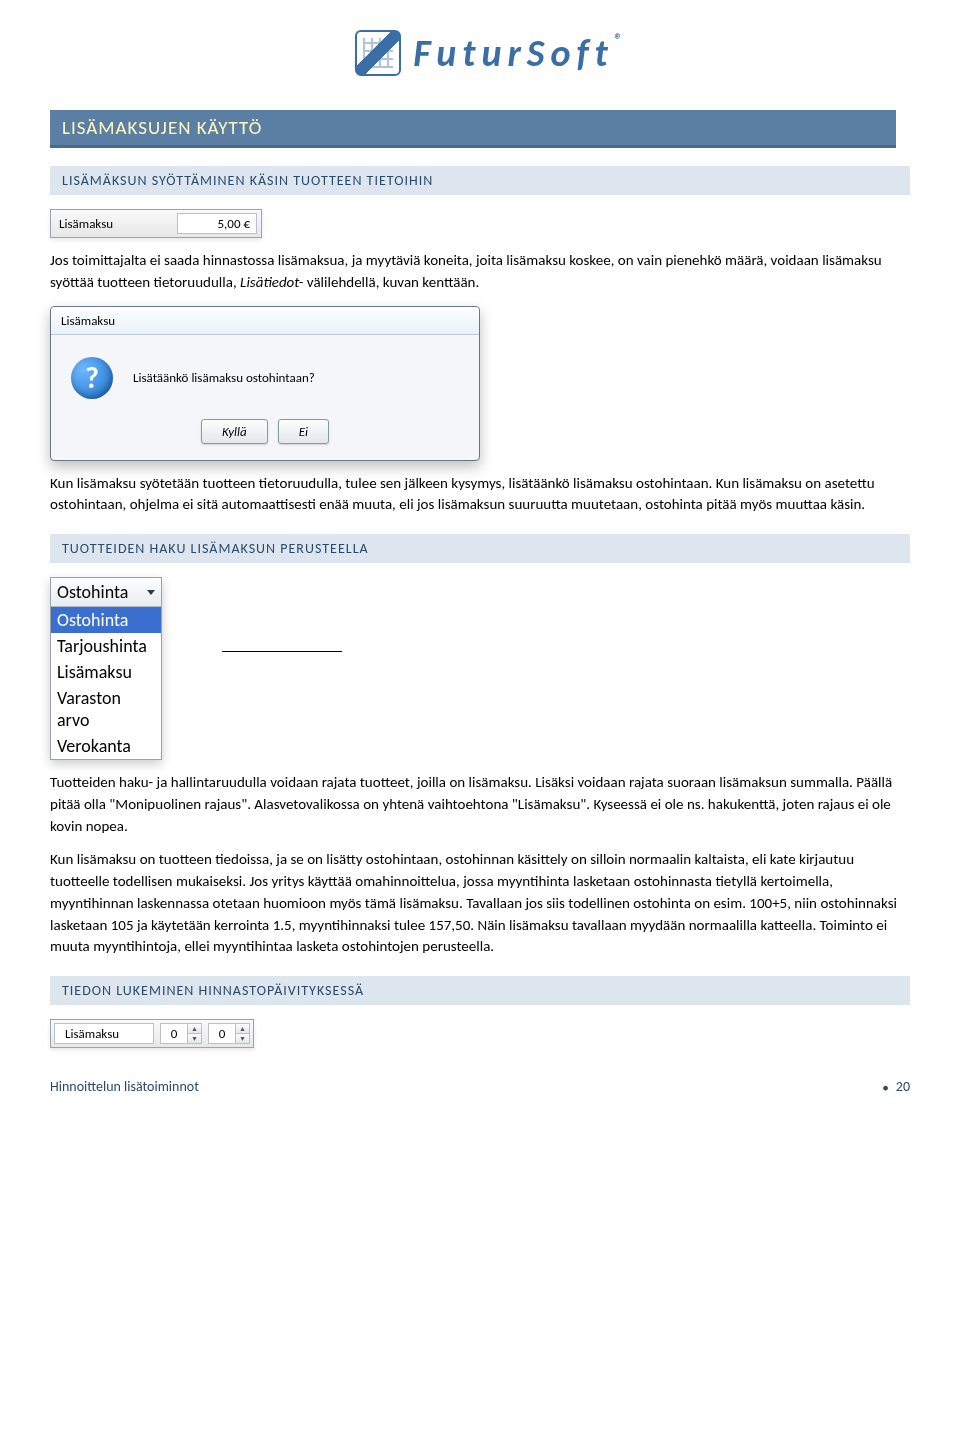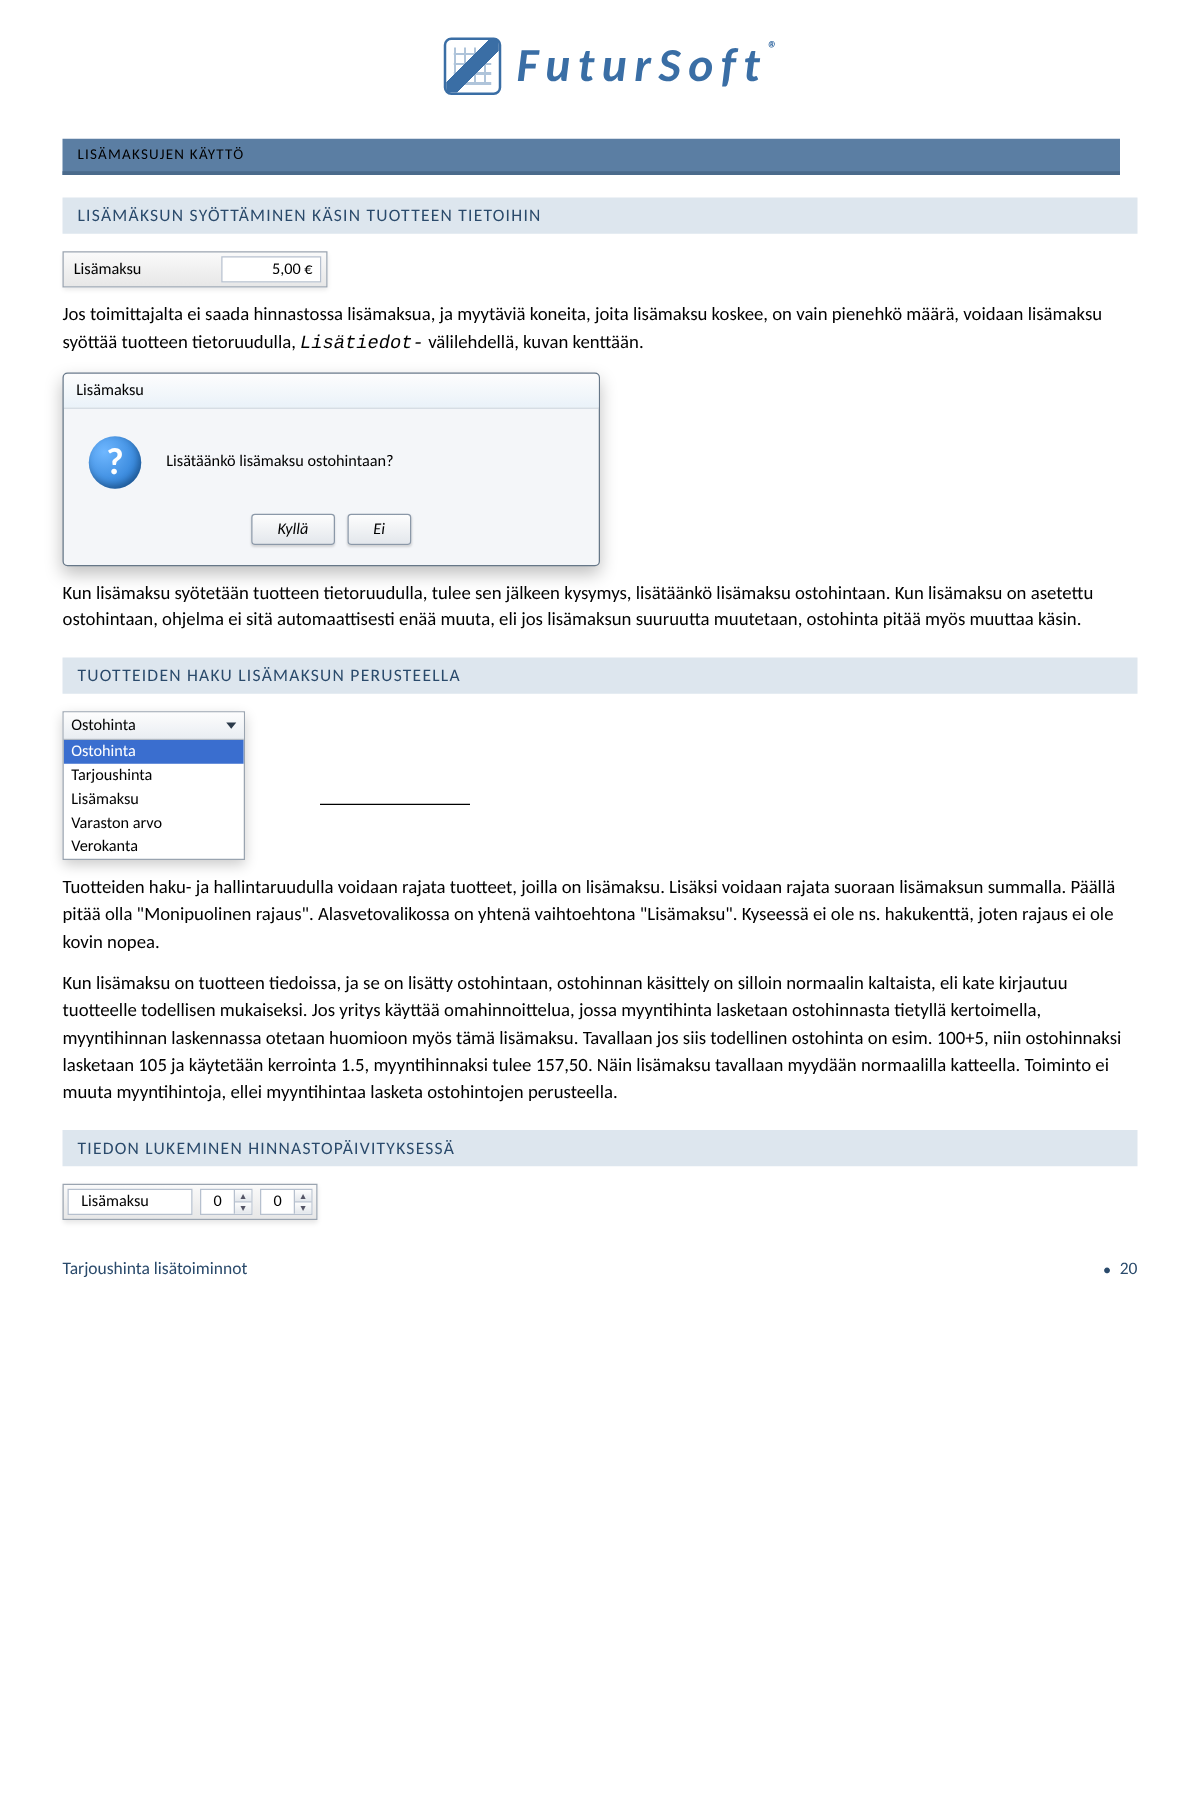--- a/index.html
+++ b/index.html
@@ -42,37 +42,37 @@
     font-size: 38px;
     letter-spacing: 6px;
     font-weight: bold;
     color: #3a6ea5;
     font-style: italic;
   }
   .brand sup { font-size: 16px; vertical-align: top; letter-spacing: 0; }
   .content { padding: 0 50px; }
   .h1-bar {
     background: #5b7ea3;
-    color: #000000;
+    color: #fef9c3;
     padding: 6px 12px;
-    font-size: 12px;
+    font-size: 19px;
     letter-spacing: 1px;
     margin: 20px 14px 14px 0;
     border-bottom: 3px solid #4a6a8b;
   }
   .h2-bar {
     background: #dde6ee;
     color: #2a4a6b;
     padding: 6px 12px;
     font-size: 14px;
     letter-spacing: 1px;
     margin: 18px 0 14px 0;
   }
   p { margin: 12px 0; line-height: 1.45; }
-  em { font-style: italic; font-family: Liberation Mono, monospace; }
+  em { font-style: italic; }
 
   
   .field-row {
     display: inline-flex;
     align-items: center;
     background: linear-gradient(#fafafa, #e7e7e7);
     border: 1px solid #9aa4b0;
     padding: 3px 4px;
     gap: 60px;
     font-size: 13px;
@@ -138,23 +138,23 @@
   }
 
   
   .combo-wrap {
     display: flex;
     align-items: flex-start;
     gap: 60px;
     margin: 10px 0 4px 0;
   }
   .combo {
-    width: 146px;
+    width: 112px;
     border: 1px solid #9aa4b0;
-    font-size: 13px;
+    font-size: 18px;
     box-shadow: 0 4px 10px rgba(0,0,0,.2);
     background: #fff;
   }
   .combo .selected {
     display: flex;
     justify-content: space-between;
     align-items: center;
     padding: 3px 6px;
     background: linear-gradient(#fdfdfd, #e9edf2);
     border-bottom: 1px solid #b0b8c2;
@@ -301,15 +301,15 @@
       <span class="spin-btns">
         <span>▲</span>
         <span>▼</span>
       </span>
     </span>
   </div>
 
 </div>
 
 <div class="footer">
-  <span>Tarjoushinta lisätoiminnot</span>
+  <span>Hinnoittelun lisätoiminnot</span>
   <span><span class="bullet">●</span> <span>20</span></span>
 </div>
 
 </body></html>

